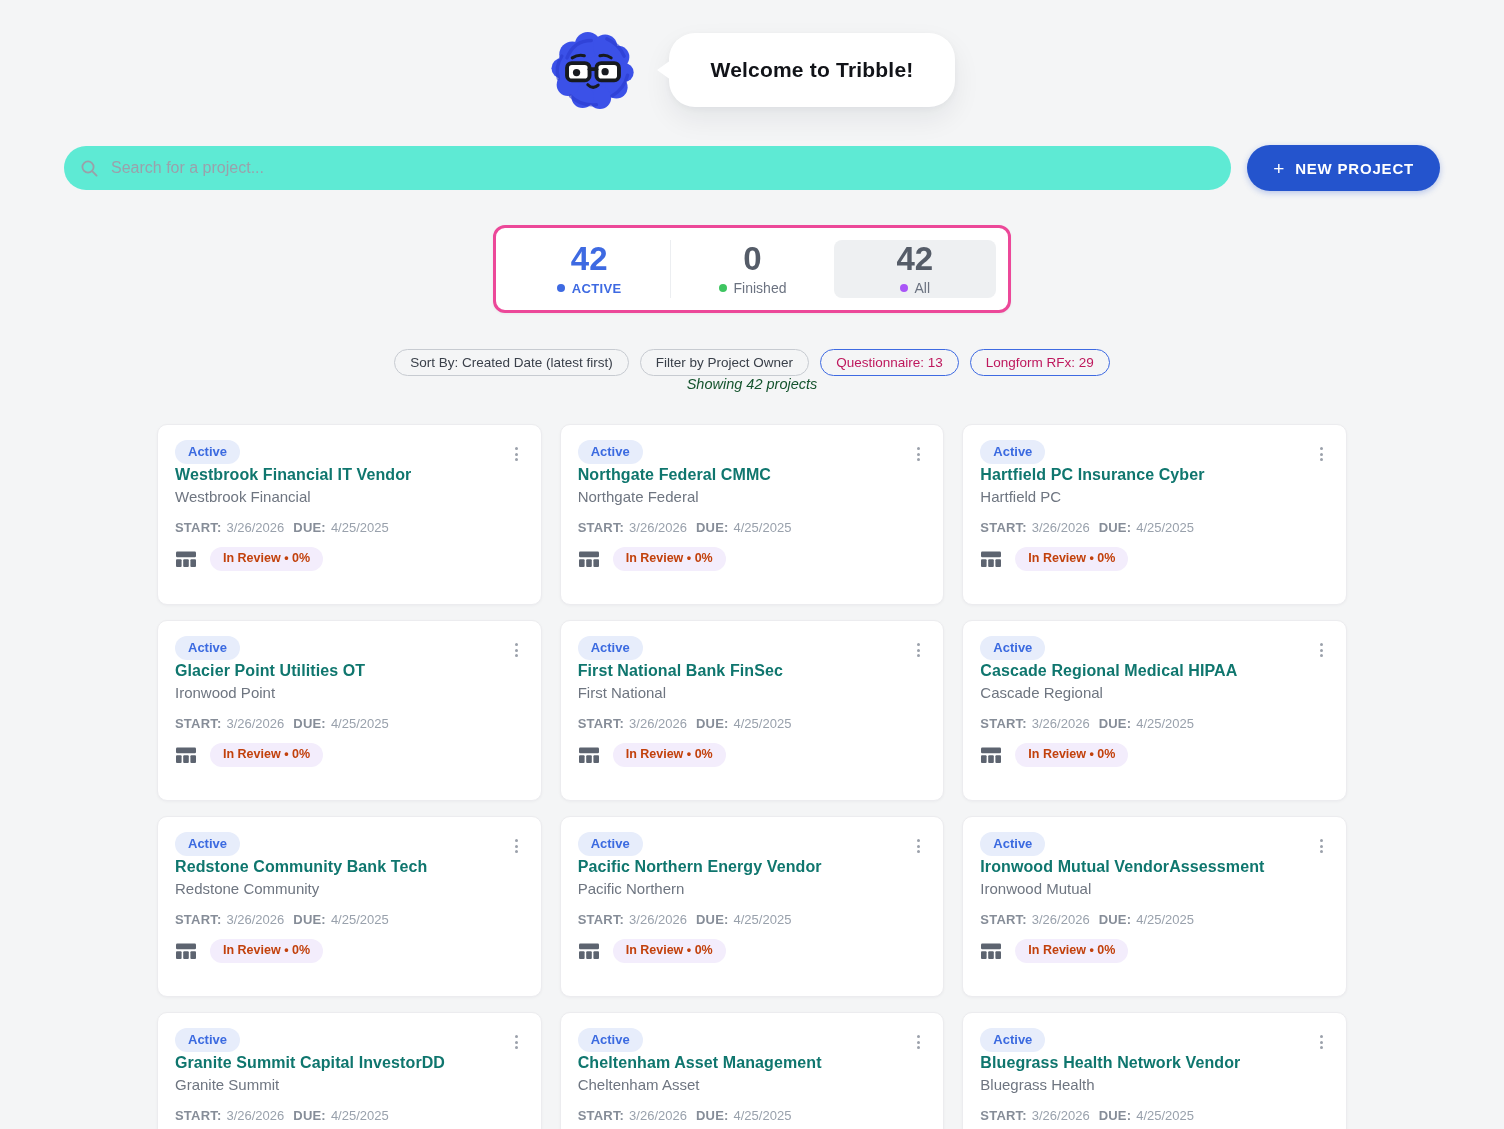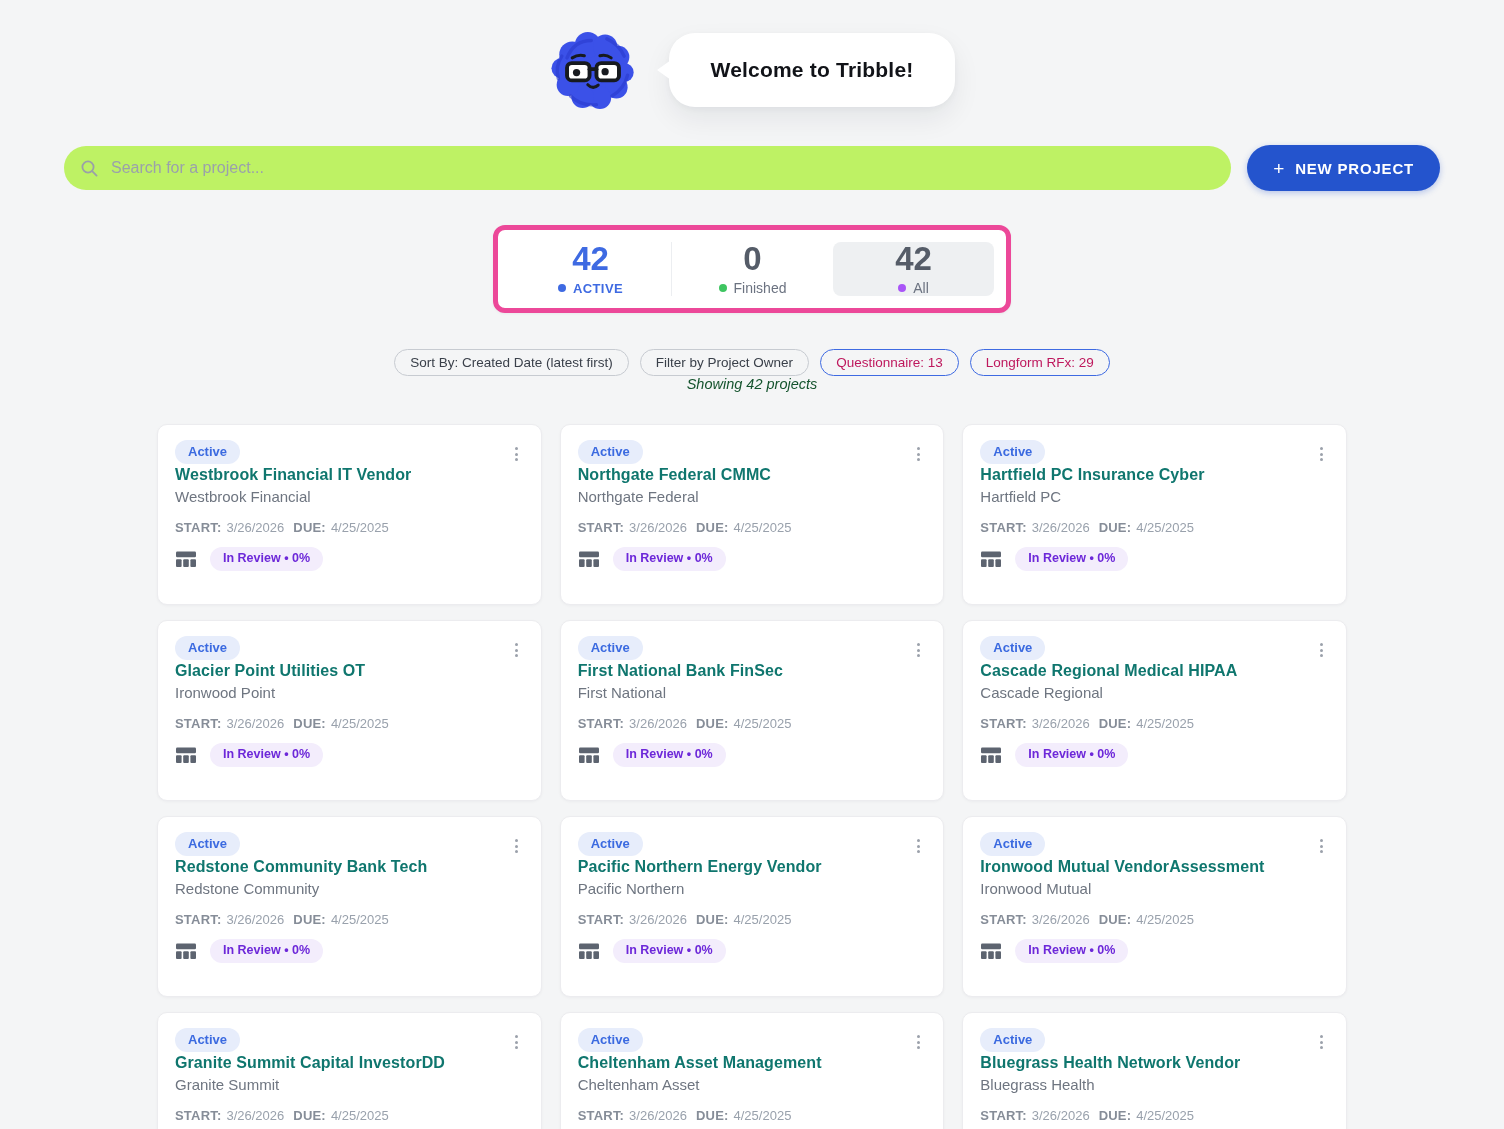--- a/index.html
+++ b/index.html
@@ -44,21 +44,21 @@
   
   .search-row {
     margin: 30px 64px 0;
     display: flex;
     align-items: center;
     gap: 16px;
   }
   .search-bar {
     flex: 1;
     height: 44px;
-    background: #bef264;
+    background: #5eead4;
     border-radius: 22px;
     display: flex;
     align-items: center;
     padding: 0 10px 0 16px;
     gap: 12px;
   }
   .search-bar svg { flex: 0 0 auto; }
   .search-bar input {
     flex: 1;
     border: none;
@@ -87,21 +87,21 @@
     box-shadow: 0 2px 6px rgba(36,84,205,.3);
   }
   .btn-new .plus { font-size: 19px; font-weight: 400; line-height: 1; }
 
   
   .stats-wrap { display: flex; justify-content: center; margin-top: 34px; }
   .stats-card {
     width: 518px;
     height: 88px;
     background: #ffffff;
-    border: 5px solid #ec4899;
+    border: 3px solid #ec4899;
     border-radius: 12px;
     box-shadow: 0 1px 3px rgba(16,24,40,.05);
     display: flex;
     padding: 12px;
   }
   .stat {
     flex: 1;
     display: flex;
     flex-direction: column;
     align-items: center;
@@ -192,21 +192,21 @@
     display: flex;
     gap: 9px;
     white-space: nowrap;
   }
   .date-pair { display: flex; gap: 5px; }
   .date-label { color: #868d98; font-weight: 700; letter-spacing: .2px; }
   .date-value { color: #99a1ac; }
   .card-foot { margin-top: 12px; display: flex; align-items: center; gap: 13px; }
   .review-pill {
     background: #f3edfc;
-    color: #6d28d9;
+    color: #c2410c;
     font-size: 12.5px;
     font-weight: 700;
     padding: 5px 13px;
     border-radius: 999px;
     line-height: 1.1;
   }
 </style>
 </head>
 <body>
 

